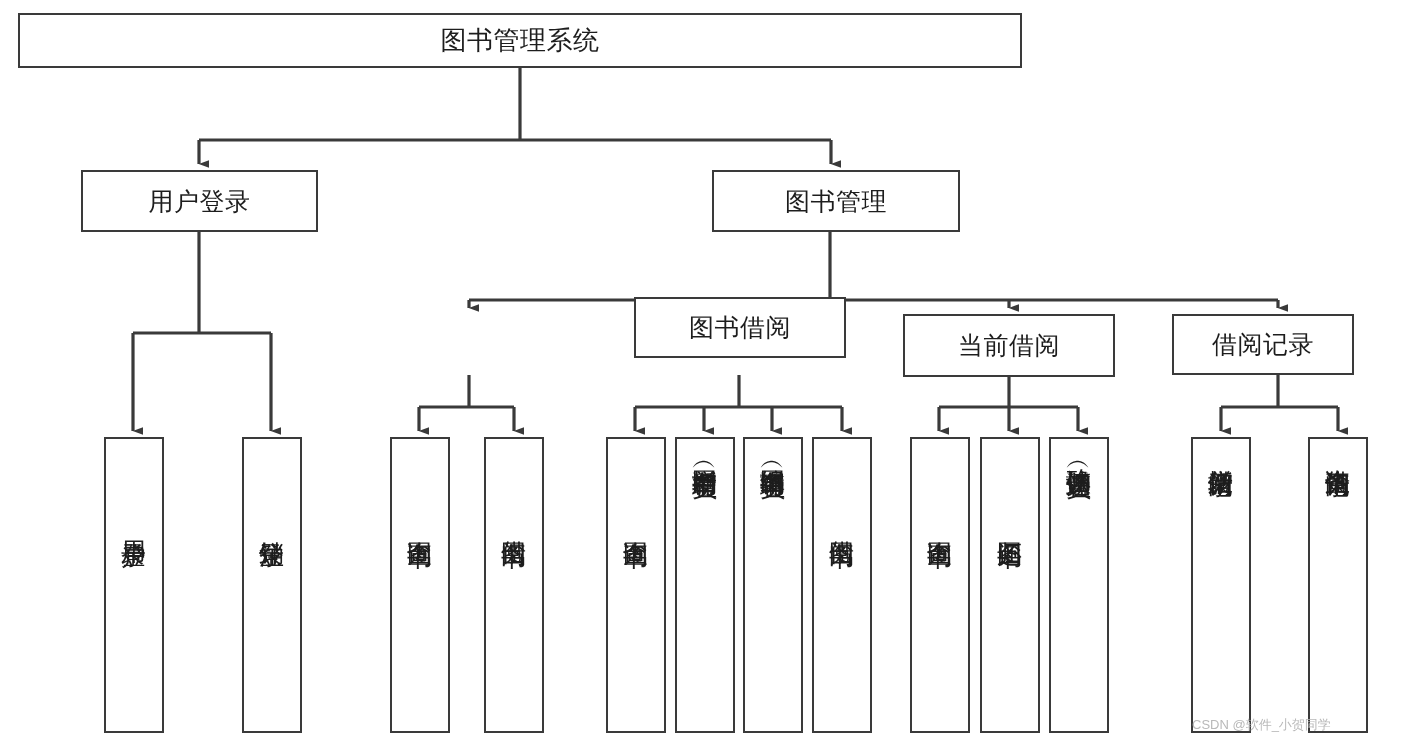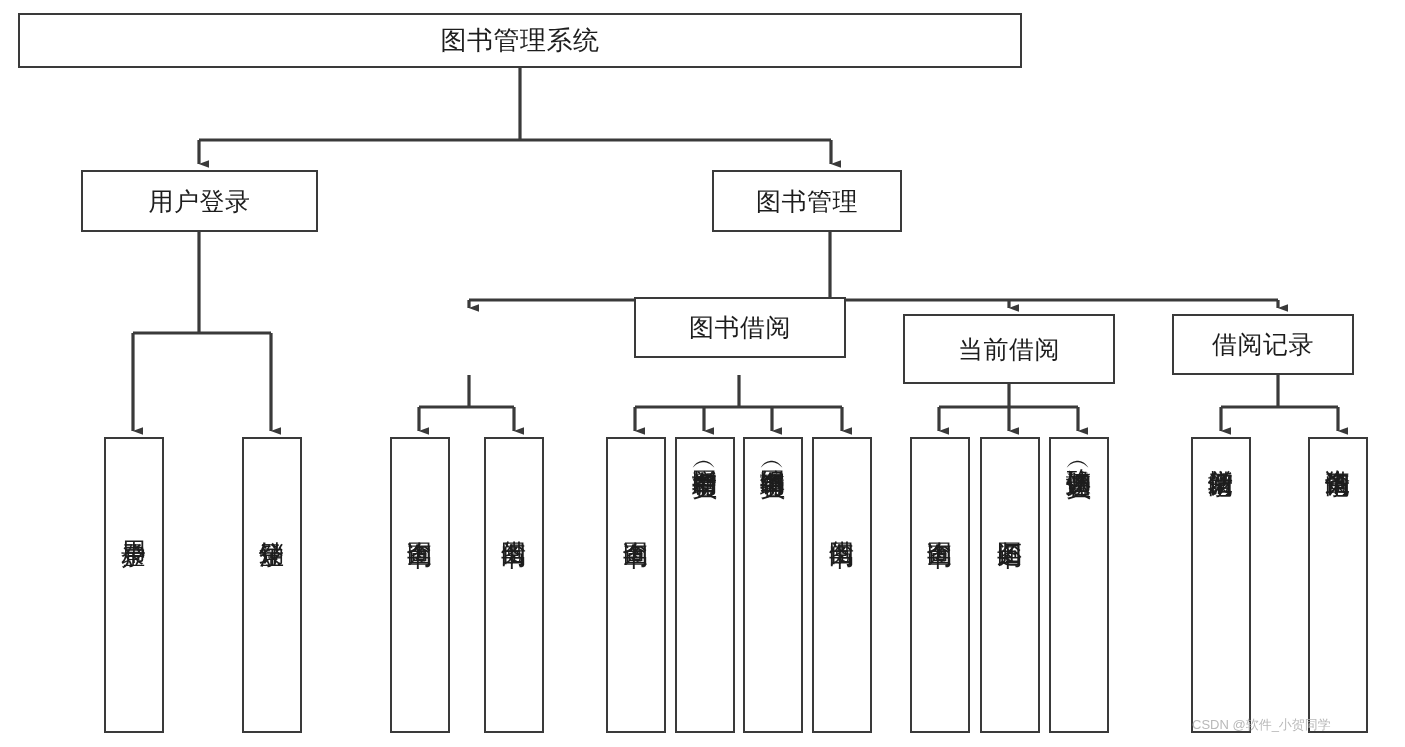--- a/index.html
+++ b/index.html
@@ -149,28 +149,28 @@
     </g>
   </svg>
 
   <div class="node node-h node-root" style="left:18px; top:13px; width:1004px; height:55px;">
     <span class="node-label">图书管理系统</span>
   </div>
 
   <div class="node node-h" style="left:81px; top:170px; width:237px; height:62px;">
     <span class="node-label">用户登录</span>
   </div>
-  <div class="node node-h" style="left:712px; top:170px; width:190px; height:62px;">
+  <div class="node node-h" style="left:712px; top:170px; width:248px; height:62px;">
     <span class="node-label">图书管理</span>
   </div>
 
   <div class="node node-h" style="left:634px; top:297px; width:212px; height:61px;">
     <span class="node-label">图书借阅</span>
   </div>
-  <div class="node node-h" style="left:903px; top:314px; width:212px; height:70px;">
+  <div class="node node-h" style="left:903px; top:314px; width:212px; height:63px;">
     <span class="node-label">当前借阅</span>
   </div>
   <div class="node node-h" style="left:1172px; top:314px; width:182px; height:61px;">
     <span class="node-label">借阅记录</span>
   </div>
 
   <div class="node node-v leaf-mid" style="left:104px; top:437px; width:60px; height:296px;">
     <span class="node-label">用户登录</span>
   </div>
   <div class="node node-v leaf-mid" style="left:242px; top:437px; width:60px; height:296px;">

